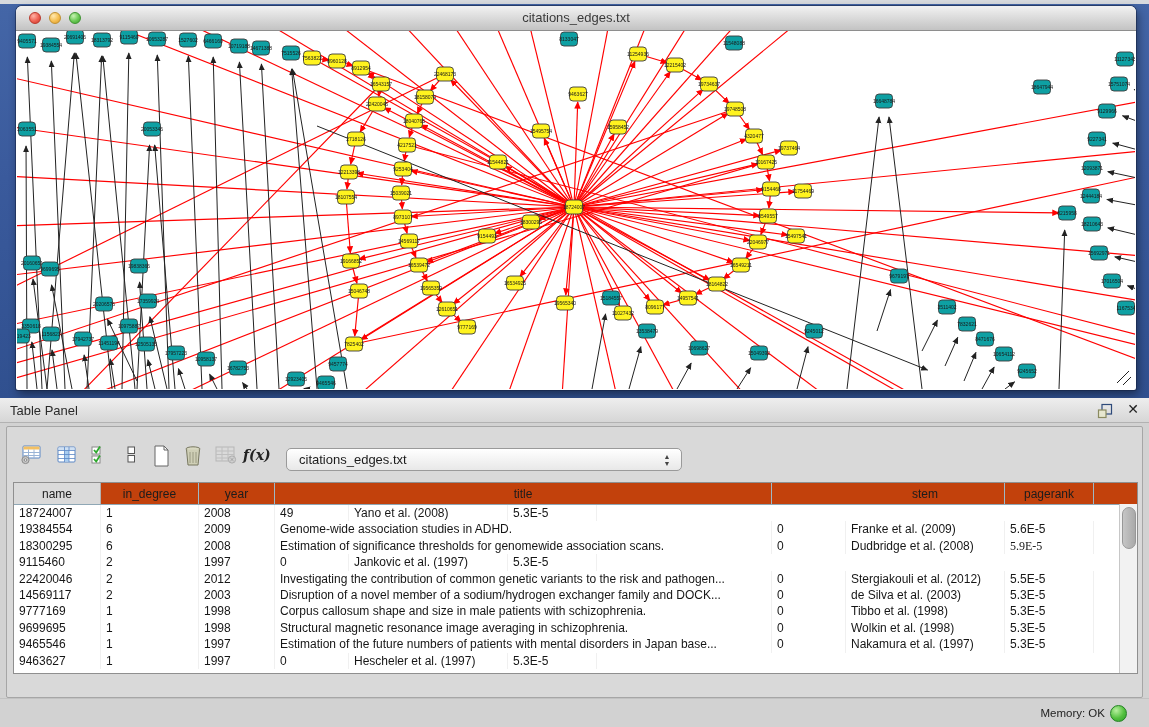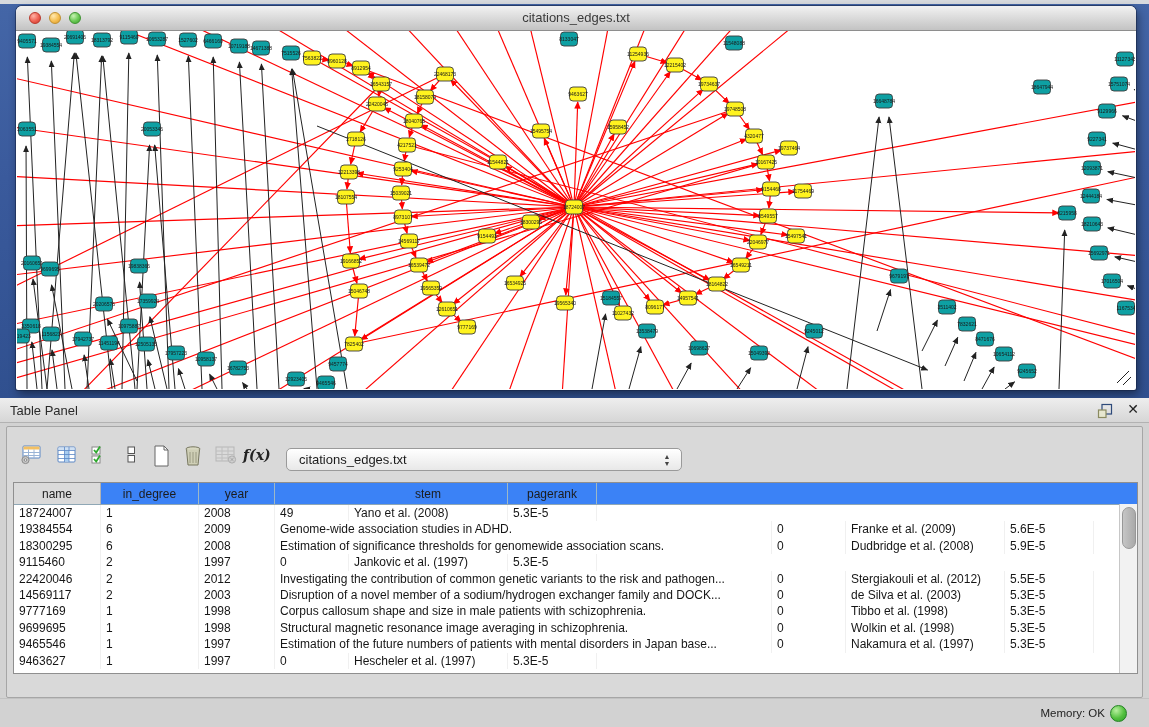--- a/index.html
+++ b/index.html
@@ -36,21 +36,21 @@
       font-family:"DejaVu Serif","Liberation Serif",serif;cursor:pointer;}
   .selector{position:absolute;left:279px;top:21px;width:396px;height:23px;box-sizing:border-box;
             background:linear-gradient(180deg,#ffffff,#e8e8e8);border:1px solid #9a9a9a;border-radius:5px;
             font-size:13px;color:#1c1c1c;cursor:pointer;}
   .selector .sel-text{position:absolute;left:12px;top:3px;}
   .stepper{position:absolute;right:8px;top:1px;width:12px;height:20px;font-size:7px;line-height:7px;
            color:#444;text-align:center;padding-top:3px;box-sizing:border-box;}
   
   .tablebox{position:absolute;left:6px;top:55px;width:1125px;height:192px;box-sizing:border-box;
             background:#fff;border:1px solid #8f8f8f;overflow:hidden;}
-  .thead{display:flex;height:21px;background:#3b82f6;border-bottom:1px solid #8fa7b5;}
+  .thead{display:flex;height:21px;background:#c2410c;border-bottom:1px solid #8fa7b5;}
   .hcell{box-sizing:border-box;border-right:1px solid #9db8c6;font-size:12px;color:#1c1c1c;
          display:flex;align-items:center;justify-content:center;overflow:hidden;white-space:nowrap;cursor:pointer;}
   .hcell.first{background:#dadada;border-right:1px solid #b2b2b2;}
   .hcell.sorted{justify-content:flex-start;padding-left:4px;margin-top:42px;}
   .trow{display:flex;height:16.4px;cursor:default;}
   .tcell{box-sizing:border-box;padding-left:5px;font-size:12px;color:#161616;line-height:16.4px;
          overflow:hidden;white-space:nowrap;border-right:1px solid #f0f0f0;}
   .vscroll{position:absolute;right:0;top:21px;bottom:0;width:17px;background:#f2f2f2;
            border-left:1px solid #c7c7c7;}
   .vthumb{position:absolute;left:2px;top:3px;width:12px;height:40px;border-radius:7px;
@@ -766,20 +766,21 @@
         <span>▲</span><br>
         <span>▼</span>
       </span>
     </div>
 
     <div class="tablebox">
       <div class="thead">
           <div class="hcell first" style="width: 87px;">name</div>
           <div class="hcell" style="width: 98px;">in_degree</div>
           <div class="hcell" style="width: 76px;">year</div>
+          <div class="hcell" style="width: 497px;">title</div>
           <div class="hcell sorted" style="width: 74px;">△ out_de...</div>
           <div class="hcell" style="width: 159px;">stem</div>
           <div class="hcell" style="width: 89px;">pagerank</div>
           <div class="hcell" style="flex: 1 1 0%; border-right: none;"></div>
         </div>
       <div class="tbody">
           <div class="trow">
             <div class="tcell" style="width: 87px;">18724007</div>
             <div class="tcell" style="width: 98px;">1</div>
             <div class="tcell" style="width: 76px;">2008</div>
@@ -796,21 +797,21 @@
             <div class="tcell" style="width: 159px;">Franke et al. (2009)</div>
             <div class="tcell" style="width: 89px;">5.6E-5</div>
           </div>
           <div class="trow">
             <div class="tcell" style="width: 87px;">18300295</div>
             <div class="tcell" style="width: 98px;">6</div>
             <div class="tcell" style="width: 76px;">2008</div>
             <div class="tcell" style="width: 497px;">Estimation of significance thresholds for genomewide association scans.</div>
             <div class="tcell" style="width: 74px;">0</div>
             <div class="tcell" style="width: 159px;">Dudbridge et al. (2008)</div>
-            <div class="tcell" style="width: 89px;">5.9E-5</div>
+            <div class="tcell" style="width: 89px; font-family: Liberation Serif, serif;">5.9E-5</div>
           </div>
           <div class="trow">
             <div class="tcell" style="width: 87px;">9115460</div>
             <div class="tcell" style="width: 98px;">2</div>
             <div class="tcell" style="width: 76px;">1997</div>
             <div class="tcell" style="width: 74px;">0</div>
             <div class="tcell" style="width: 159px;">Jankovic et al. (1997)</div>
             <div class="tcell" style="width: 89px;">5.3E-5</div>
           </div>
           <div class="trow">

